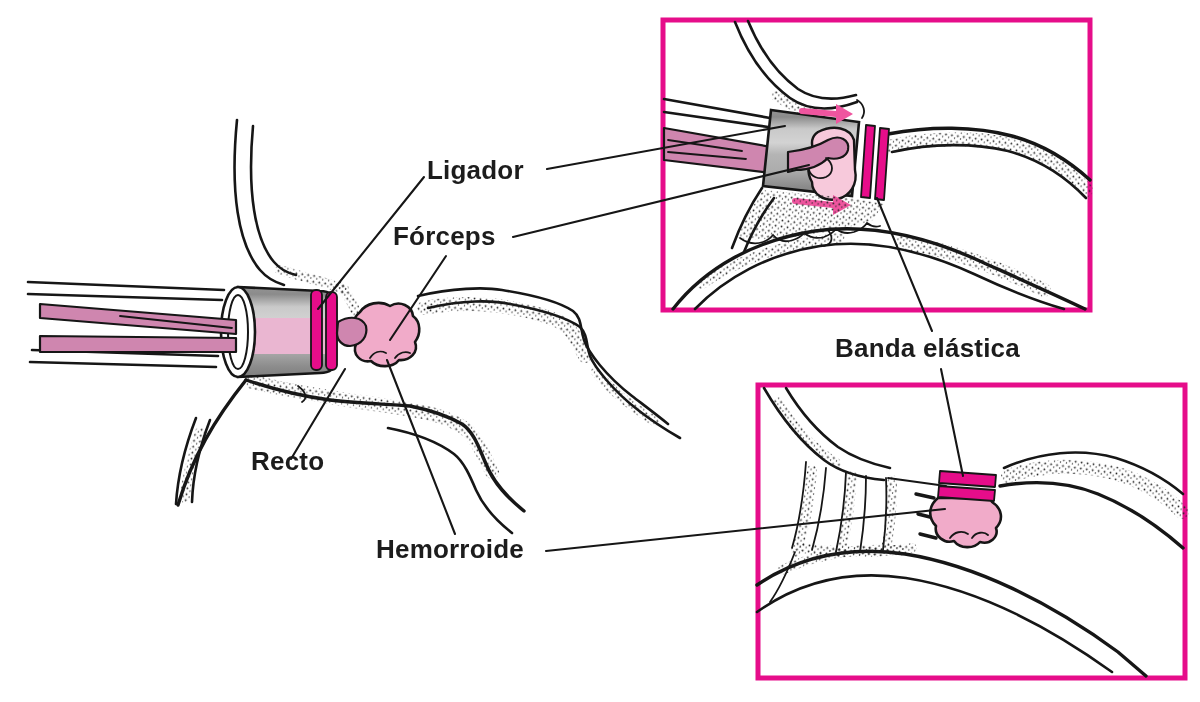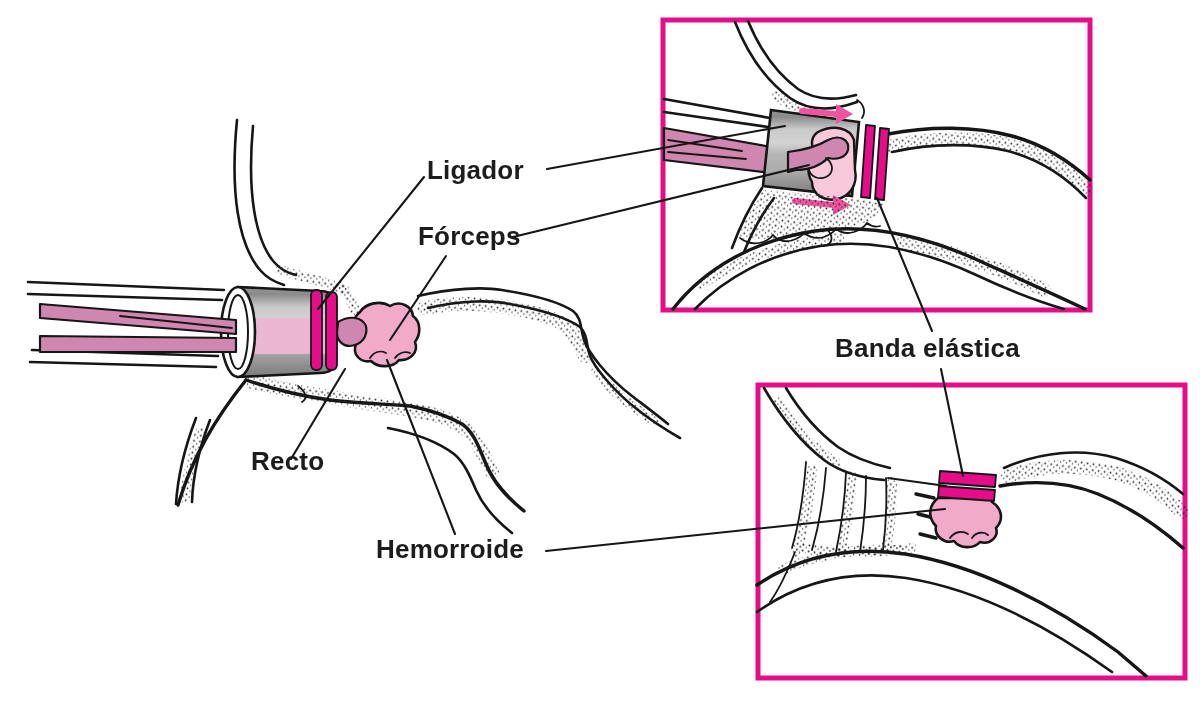--- a/index.html
+++ b/index.html
@@ -210,17 +210,17 @@
     <path class="ptr" d="M 513,237 L 809,165"></path>
     <path class="ptr" d="M 291,459 L 345,369"></path>
     <path class="ptr" d="M 455,534 L 387,360"></path>
     <path class="ptr" d="M 546,551 L 945,509"></path>
     <path class="ptr" d="M 877,198 L 932,331"></path>
     <path class="ptr" d="M 941,369 L 963,476"></path>
   </g>
 </svg>
 
   <div class="lbl" style="left:427px;top:157px;">Ligador</div>
-  <div class="lbl" style="left:418px;top:223px;">Fórceps</div>
+  <div class="lbl" style="left:393px;top:223px;">Fórceps</div>
   <div class="lbl" style="left:251px;top:448px;">Recto</div>
   <div class="lbl" style="left:835px;top:335px;">Banda elástica</div>
   <div class="lbl" style="left:376px;top:536px;">Hemorroide</div>
 </div>
 
 </body></html>

